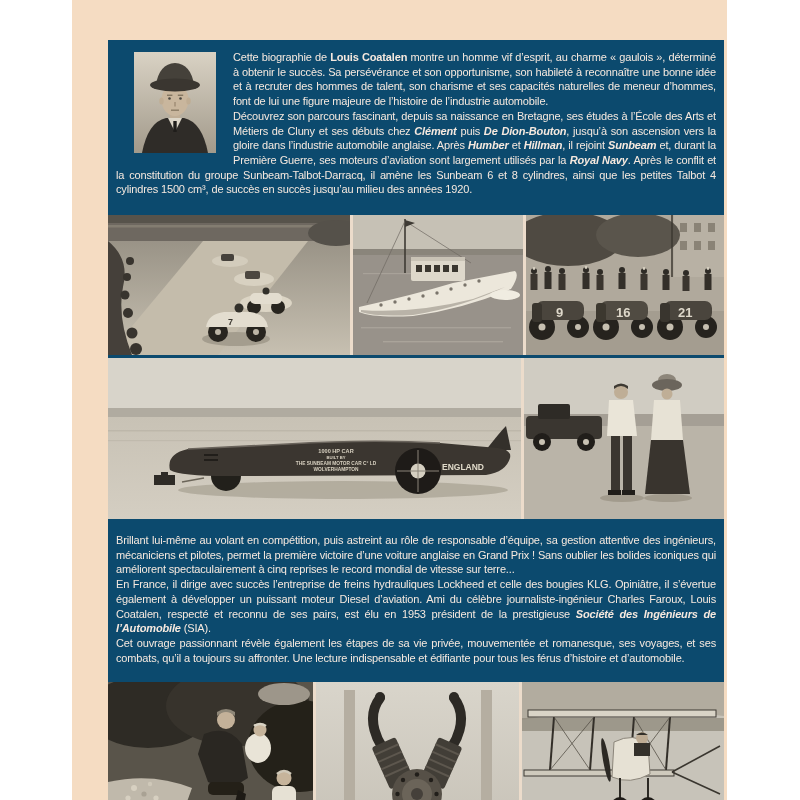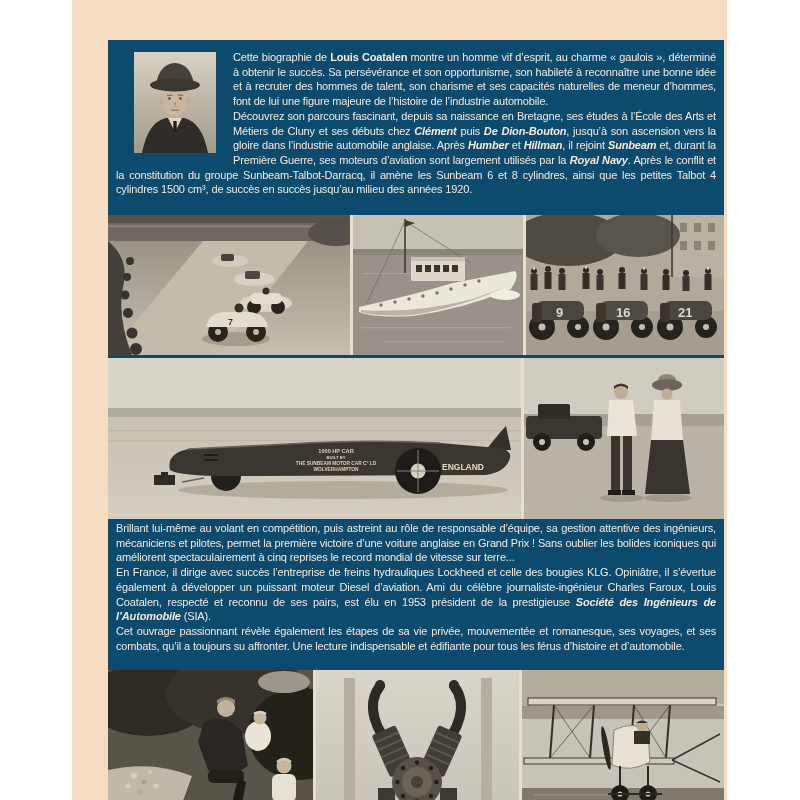--- a/index.html
+++ b/index.html
@@ -21,21 +21,21 @@
   }
   .textblock p{margin:0;}
   .textblock b{font-weight:700;}
   .textblock i{font-style:italic;font-weight:bold;}
   .intro{padding:10px 8px 0 8px;min-height:159px;}
   .portrait{
     float:left;width:82px;height:101px;margin:2px 17px 6px 18px;
     overflow:hidden;background:#b9b1a3;
   }
   .portrait svg{display:block;}
-  .career{padding:2px 8px 0 8px;}
+  .career{padding:14px 8px 0 8px;}
   .prow{display:flex;gap:3px;background:#ecdccb;}
   .prow figure{margin:0;overflow:hidden;flex:none;}
   .prow svg{display:block;}
   #row1{margin-top:6px;height:140px;}
   #row2{margin-top:3px;height:161px;}
   #row3{margin-top:17px;height:161px;}
   figure{margin:0;}
 </style>
 </head>
 <body>

